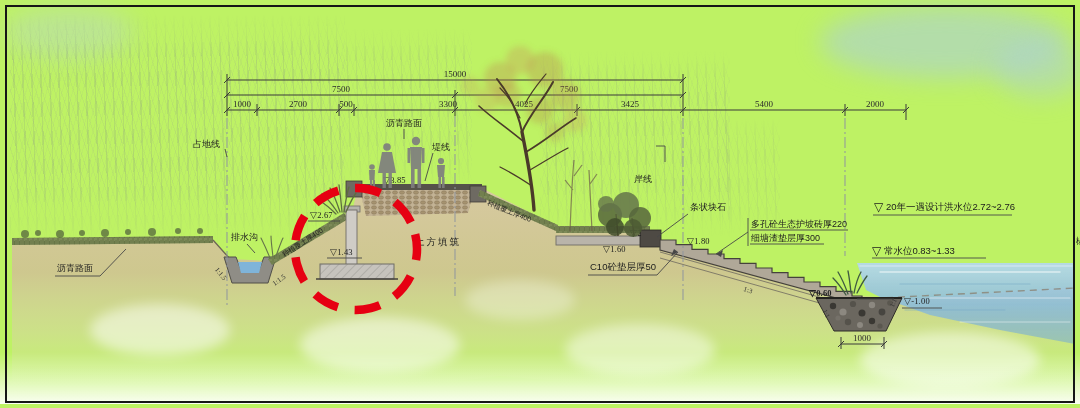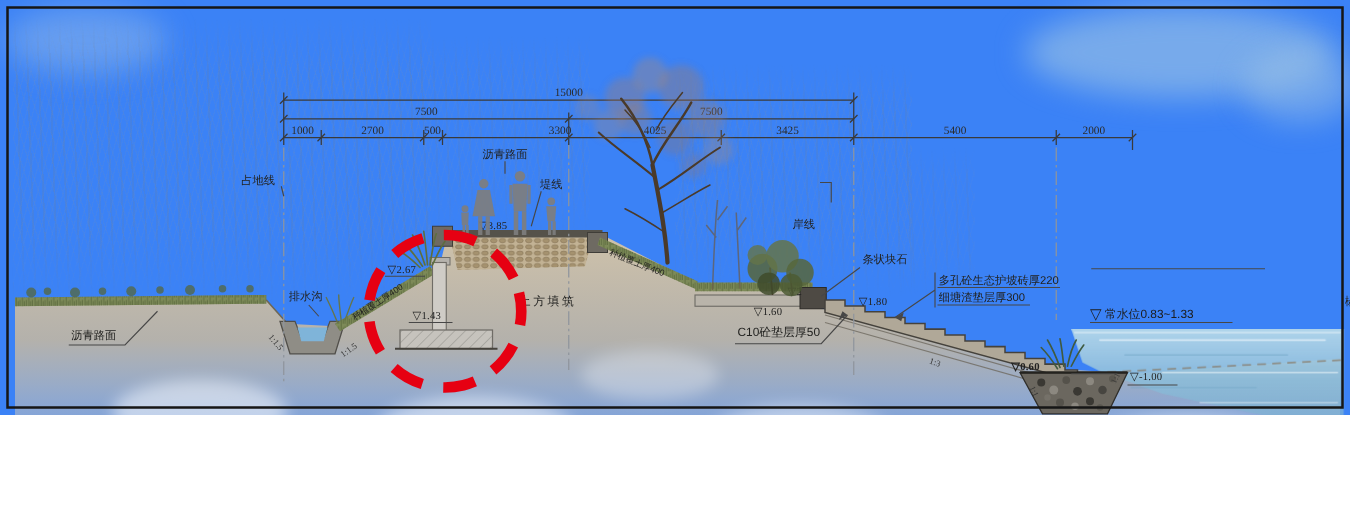--- a/index.html
+++ b/index.html
@@ -1,16 +1,16 @@
 <!DOCTYPE html>
 <html><head>
 <meta charset="utf-8">
 <style>
   html,body{margin:0;padding:0;background:#ffffff;}
-  #canvas{position:relative;width:1080px;height:332px;background:#3b82f6;overflow:hidden;
+  #canvas{position:relative;width:1080px;height:408px;background:#bef264;overflow:hidden;
           font-family:"Liberation Sans",sans-serif;}
   #frame{position:absolute;left:5px;top:5px;right:5px;bottom:5px;border:2px solid #161616;z-index:10;pointer-events:none;}
   .wash{position:absolute;border-radius:50%;filter:blur(12px);z-index:0;}
   .thicket{position:absolute;z-index:0;filter:blur(.4px);
     background:
       repeating-linear-gradient(88deg, rgba(118,126,134,.20) 0 1.5px, rgba(0,0,0,0) 1.5px 9px),
       repeating-linear-gradient(72deg, rgba(138,144,150,.12) 0 1px, rgba(0,0,0,0) 1px 6px),
       repeating-linear-gradient(105deg, rgba(150,155,160,.10) 0 1px, rgba(0,0,0,0) 1px 5px);
     -webkit-mask-image:linear-gradient(to bottom, rgba(0,0,0,0) 0%, #000 20%, #000 72%, rgba(0,0,0,0) 100%);
     mask-image:linear-gradient(to bottom, rgba(0,0,0,0) 0%, #000 20%, #000 72%, rgba(0,0,0,0) 100%);}
@@ -250,20 +250,24 @@
   <div class="lbl" style="left:57px;top:263px;">沥青路面</div>
   <div class="lbl note" style="left:415px;top:237px;letter-spacing:2px;">土方填筑</div>
   <div class="lbl rot" style="left:281px;top:252px;font-size:7px;transform:rotate(-33deg);">种植覆土厚400</div>
   <div class="lbl rot" style="left:489px;top:199px;font-size:7px;transform:rotate(22deg);">种植覆土厚400</div>
   <div class="lbl" style="left:690px;top:202px;">条状块石</div>
   <div class="lbl" style="left:751px;top:219px;">多孔砼生态护坡砖厚220</div>
   <div class="lbl" style="left:751px;top:233px;">细塘渣垫层厚300</div>
   <div class="lbl note" style="left:590px;top:262px;">C10砼垫层厚50</div>
   <div class="lbl" style="left:1052px;top:236px;letter-spacing:3px;margin-left:24px;">椒江</div>
 
+  <div class="wlv" style="left:874px;top:200px;">
+    <span class="g">▽</span>
+    <span>20年一遇设计洪水位2.72~2.76</span>
+  </div>
   <div class="wlv" style="left:872px;top:244px;">
     <span class="g">▽</span>
     <span>常水位0.83~1.33</span>
   </div>
 
   <div class="elev" style="left:383px;top:175px;text-align:right;">
     <span class="g">▽</span><span>3.85</span>
   </div>
   <div class="elev" style="left:310px;top:210px;">
     <span class="g">▽</span><span>2.67</span>

